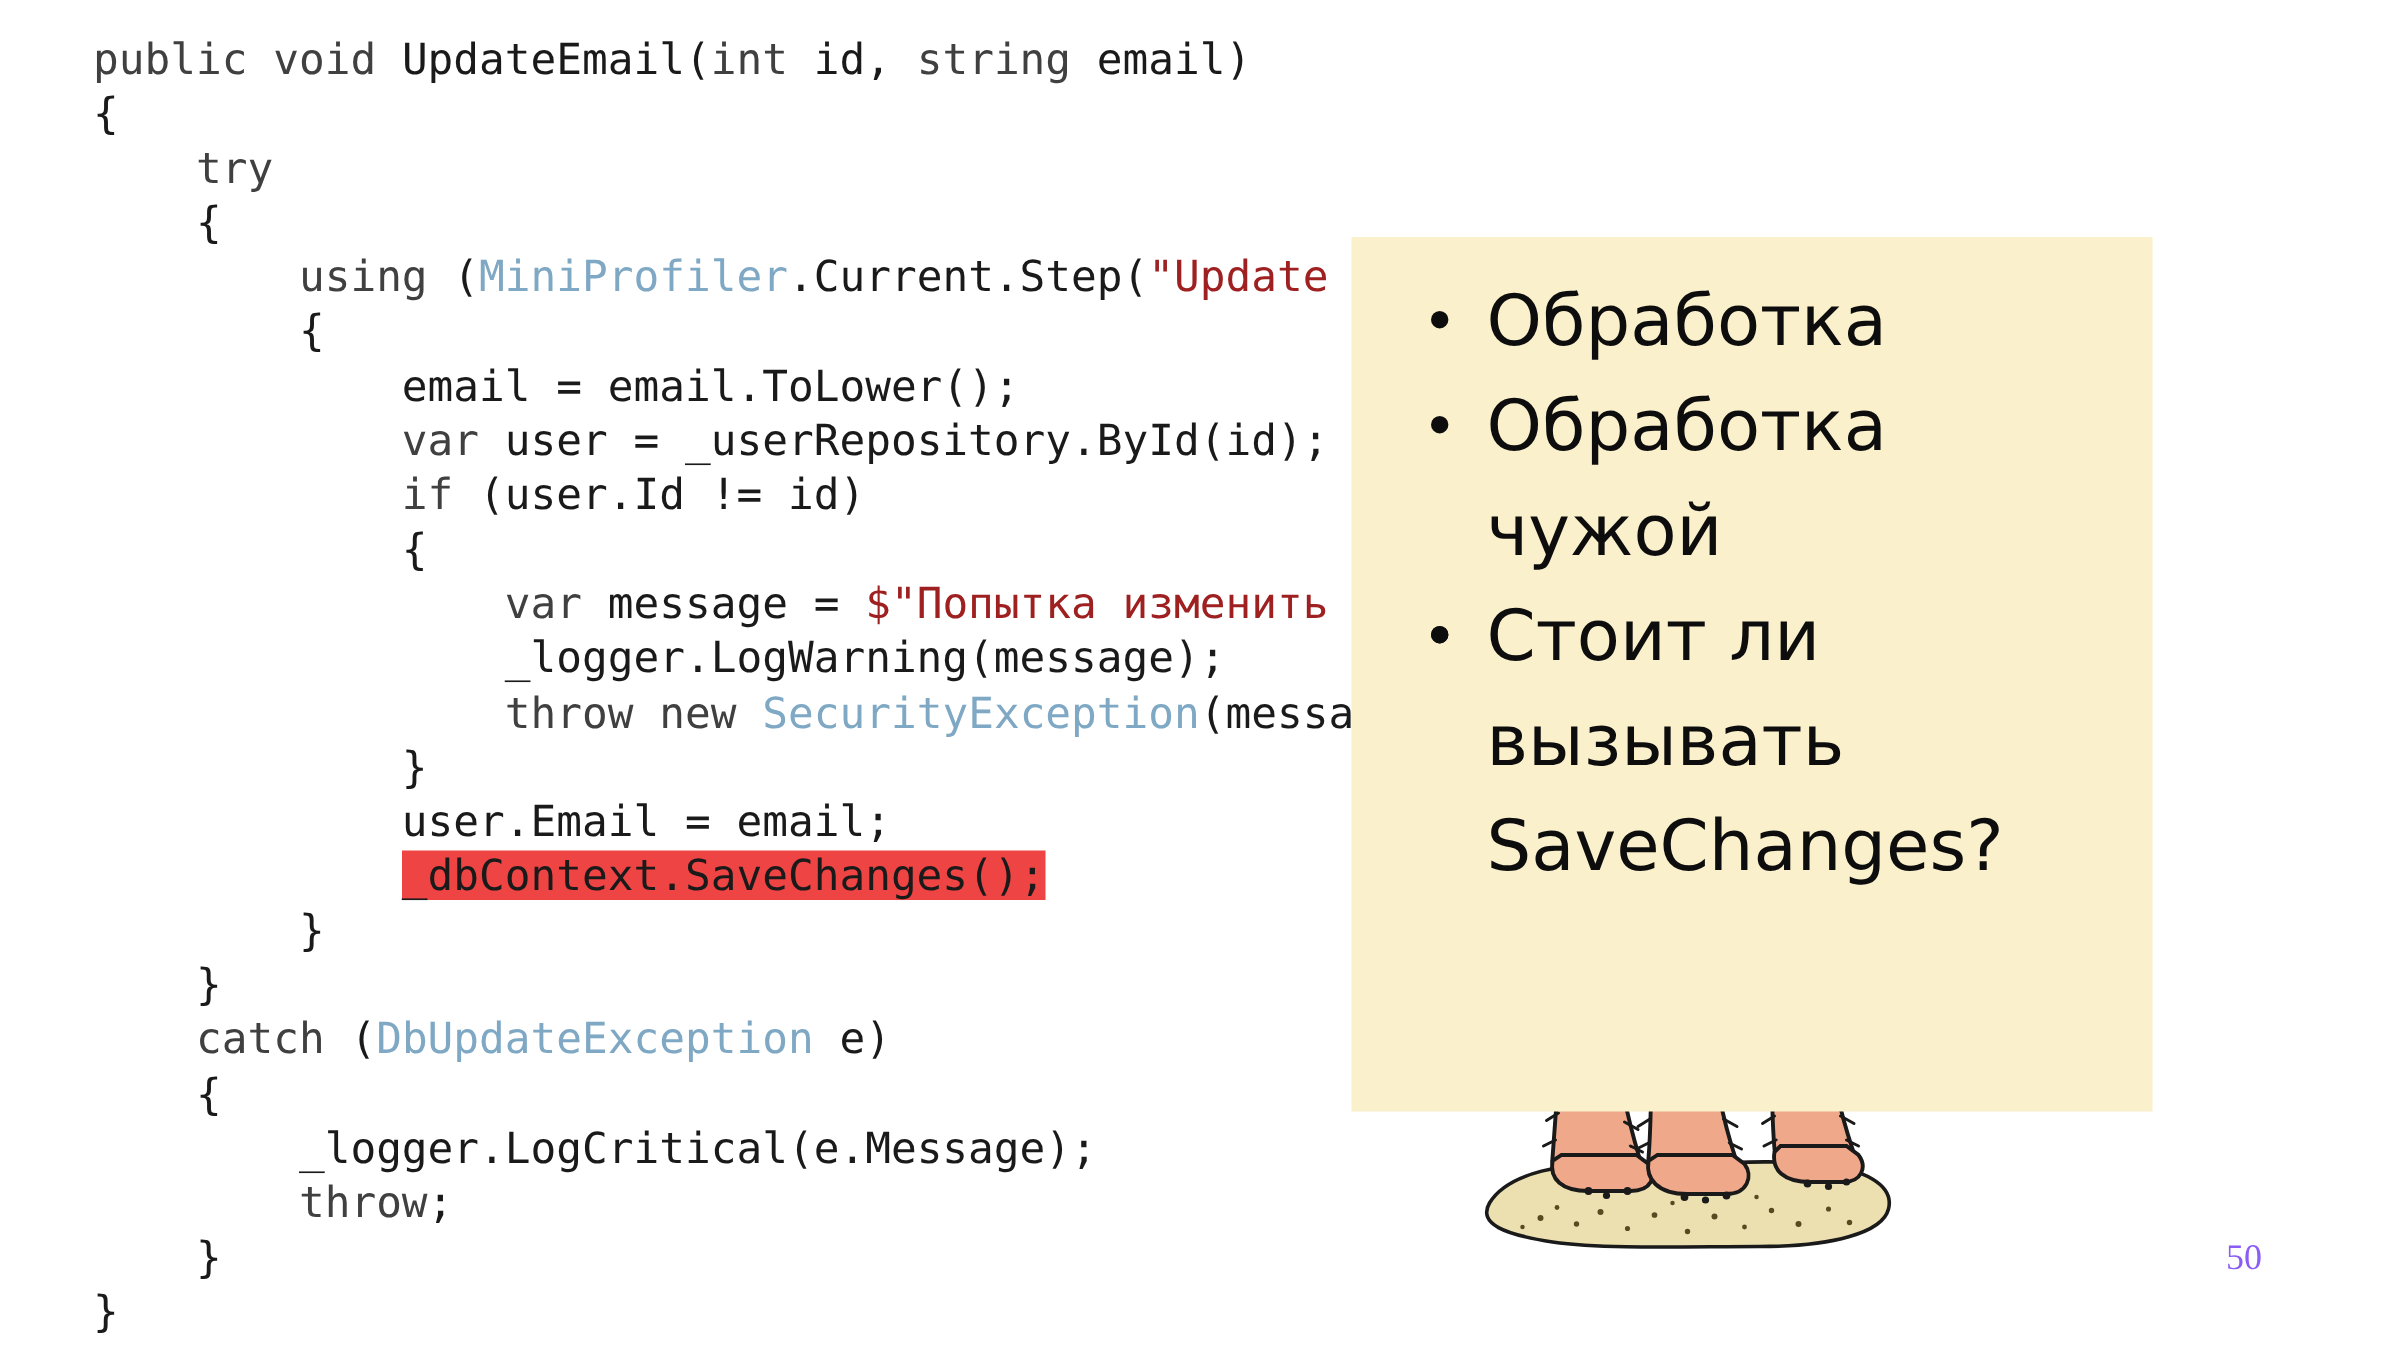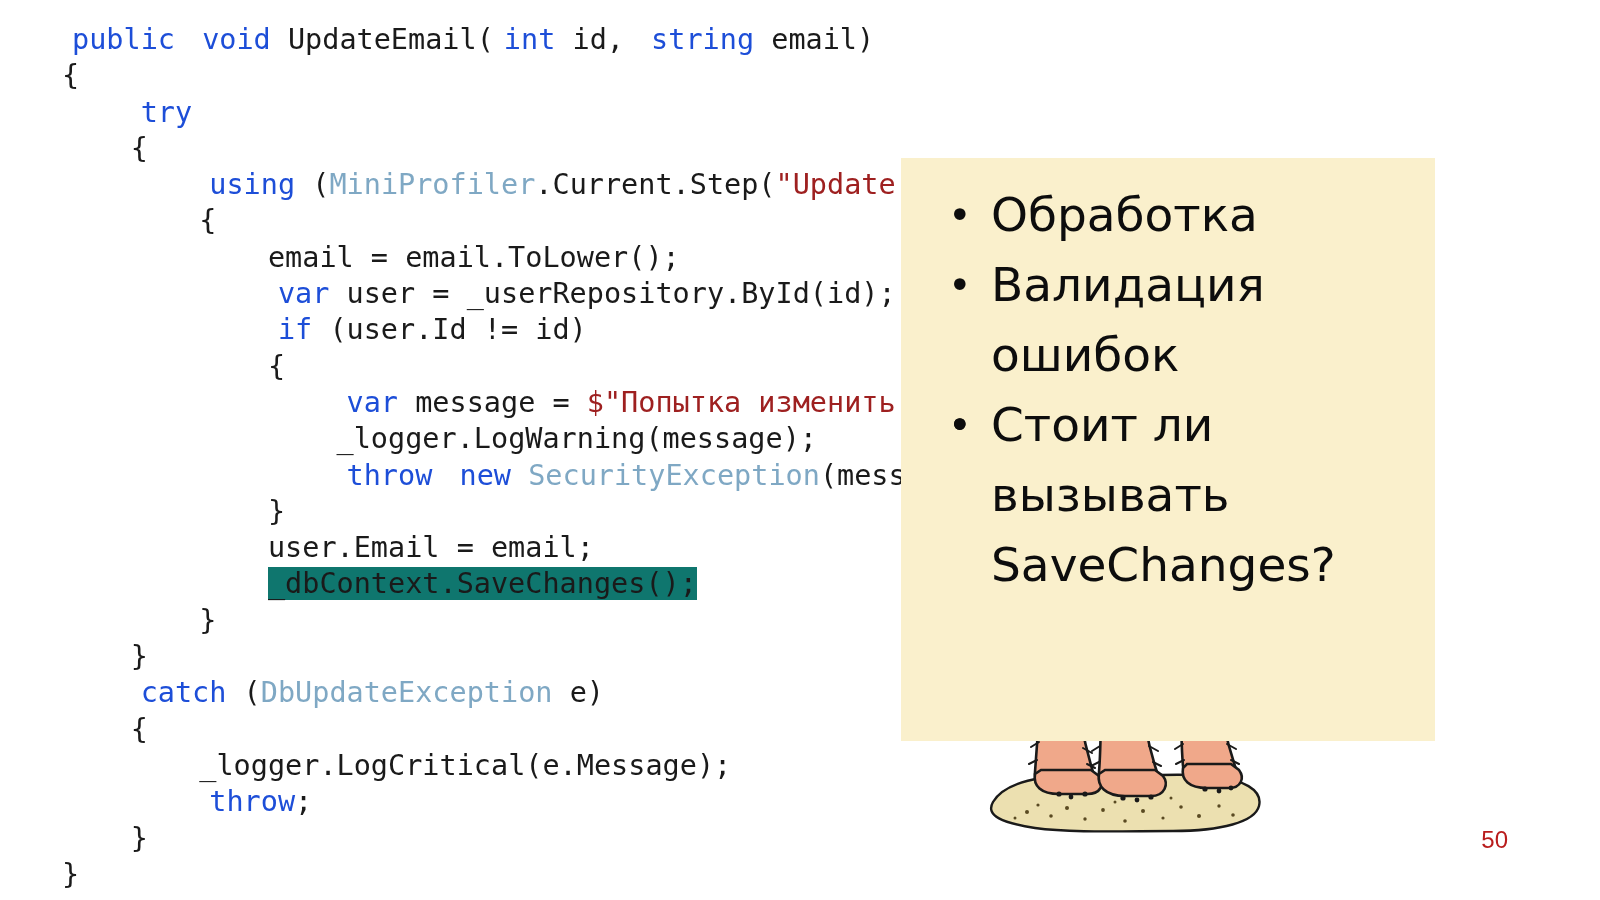--- a/index.html
+++ b/index.html
@@ -25,25 +25,25 @@
     font-size: 28.5px;
     line-height: 36.3px;
     color: #1a1a1a;
     white-space: pre;
     letter-spacing: 0px;
   }
   #code-block .line {
     height: 36.3px;
     white-space: pre;
   }
-  .kw   { color: #1d4ed8; margin-left: 10px; }
+  .kw   { color: #404040; }
   .type { color: #7fa8c4; margin-top: 42px; }
   .str  { color: #9e2020; }
   .plain{ color: #1a1a1a; }
-  .hl   { background: #0f766e; }
+  .hl   { background: #ef4444; }
 
   
   #clipart {
     position: absolute;
     left: 975px;
     top: 690px;
     width: 300px;
     height: 150px;
   }
 
@@ -80,23 +80,23 @@
     line-height: 70px;
     font-size: 40px;
     color: #0d0d0d;
   }
 
   
   #slide-number {
     position: absolute;
     right: 92px;
     top: 826px;
-    font-family: Liberation Sans, sans-serif;
+    font-family: Liberation Serif, serif;
     font-size: 24px;
-    color: #b91c1c;
+    color: #8b5cf6;
   }
 </style>
 </head>
 <body>
 
 <div id="code-block"><div class="line"><span></span><span><span class="kw">public</span><span class="plain"> </span><span class="kw">void</span><span class="plain"> UpdateEmail(</span><span class="kw">int</span><span class="plain"> id, </span><span class="kw">string</span><span class="plain"> email)</span></span></div><div class="line"><span></span><span><span class="plain">{</span></span></div><div class="line"><span>    </span><span><span class="kw">try</span></span></div><div class="line"><span>    </span><span><span class="plain">{</span></span></div><div class="line"><span>        </span><span><span class="kw">using</span><span class="plain"> (</span><span class="type">MiniProfiler</span><span class="plain">.Current.Step(</span><span class="str">"Update email"</span><span class="plain">))</span></span></div><div class="line"><span>        </span><span><span class="plain">{</span></span></div><div class="line"><span>            </span><span><span class="plain">email = email.ToLower();</span></span></div><div class="line"><span>            </span><span><span class="kw">var</span><span class="plain"> user = _userRepository.ById(id);</span></span></div><div class="line"><span>            </span><span><span class="kw">if</span><span class="plain"> (user.Id != id)</span></span></div><div class="line"><span>            </span><span><span class="plain">{</span></span></div><div class="line"><span>                </span><span><span class="kw">var</span><span class="plain"> message = </span><span class="str">$"Попытка изменить чужой email"</span><span class="plain">;</span></span></div><div class="line"><span>                </span><span><span class="plain">_logger.LogWarning(message);</span></span></div><div class="line"><span>                </span><span><span class="kw">throw</span><span class="plain"> </span><span class="kw">new</span><span class="plain"> </span><span class="type">SecurityException</span><span class="plain">(message);</span></span></div><div class="line"><span>            </span><span><span class="plain">}</span></span></div><div class="line"><span>            </span><span><span class="plain">user.Email = email;</span></span></div><div class="line"><span>            </span><span class="hl"><span class="plain">_dbContext.SaveChanges();</span></span></div><div class="line"><span>        </span><span><span class="plain">}</span></span></div><div class="line"><span>    </span><span><span class="plain">}</span></span></div><div class="line"><span>    </span><span><span class="kw">catch</span><span class="plain"> (</span><span class="type">DbUpdateException</span><span class="plain"> e)</span></span></div><div class="line"><span>    </span><span><span class="plain">{</span></span></div><div class="line"><span>        </span><span><span class="plain">_logger.LogCritical(e.Message);</span></span></div><div class="line"><span>        </span><span><span class="kw">throw</span><span class="plain">;</span></span></div><div class="line"><span>    </span><span><span class="plain">}</span></span></div><div class="line"><span></span><span><span class="plain">}</span></span></div></div>
 
 <div id="clipart">
   <svg viewBox="0 0 300 150" width="300" height="150" xmlns="http://www.w3.org/2000/svg">
 
@@ -174,19 +174,19 @@
       <circle cx="230" cy="99" r="2.6"></circle>
         <circle cx="244" cy="101" r="2.4"></circle>
         <circle cx="256" cy="98" r="2.4"></circle>
     </g>
   </svg>
 </div>
 
 <div id="callout">
   <ul>
       <li><span class="bullet">•</span><span>Обработка</span></li>
-      <li><span class="bullet">•</span><span>Валидация ошибок</span></li>
+      <li><span class="bullet">•</span><span>Обработка чужой</span></li>
       <li><span class="bullet">•</span></li>
       <li><span class="bullet">•</span><span>Стоит ли вызывать SaveChanges?</span></li>
     </ul>
 </div>
 
 <div id="slide-number">50</div>
 
 </body></html>

